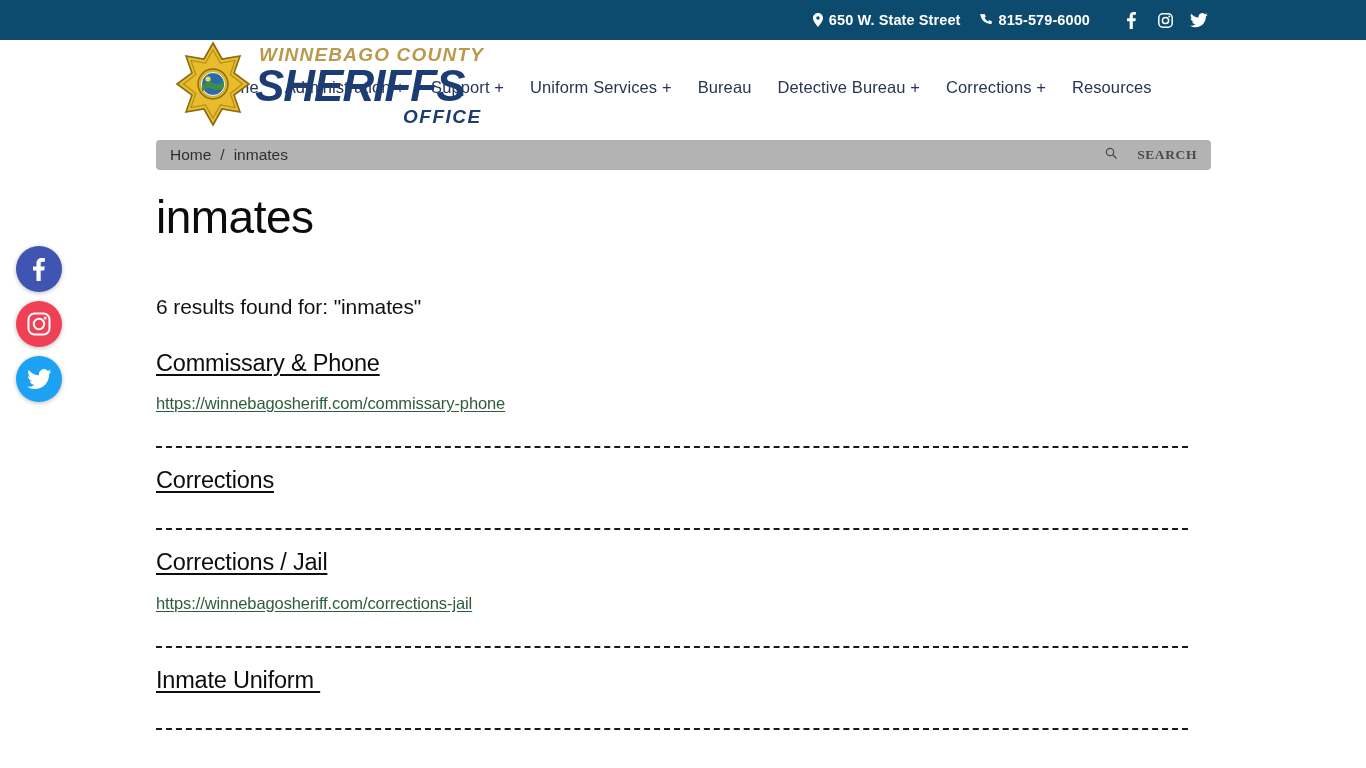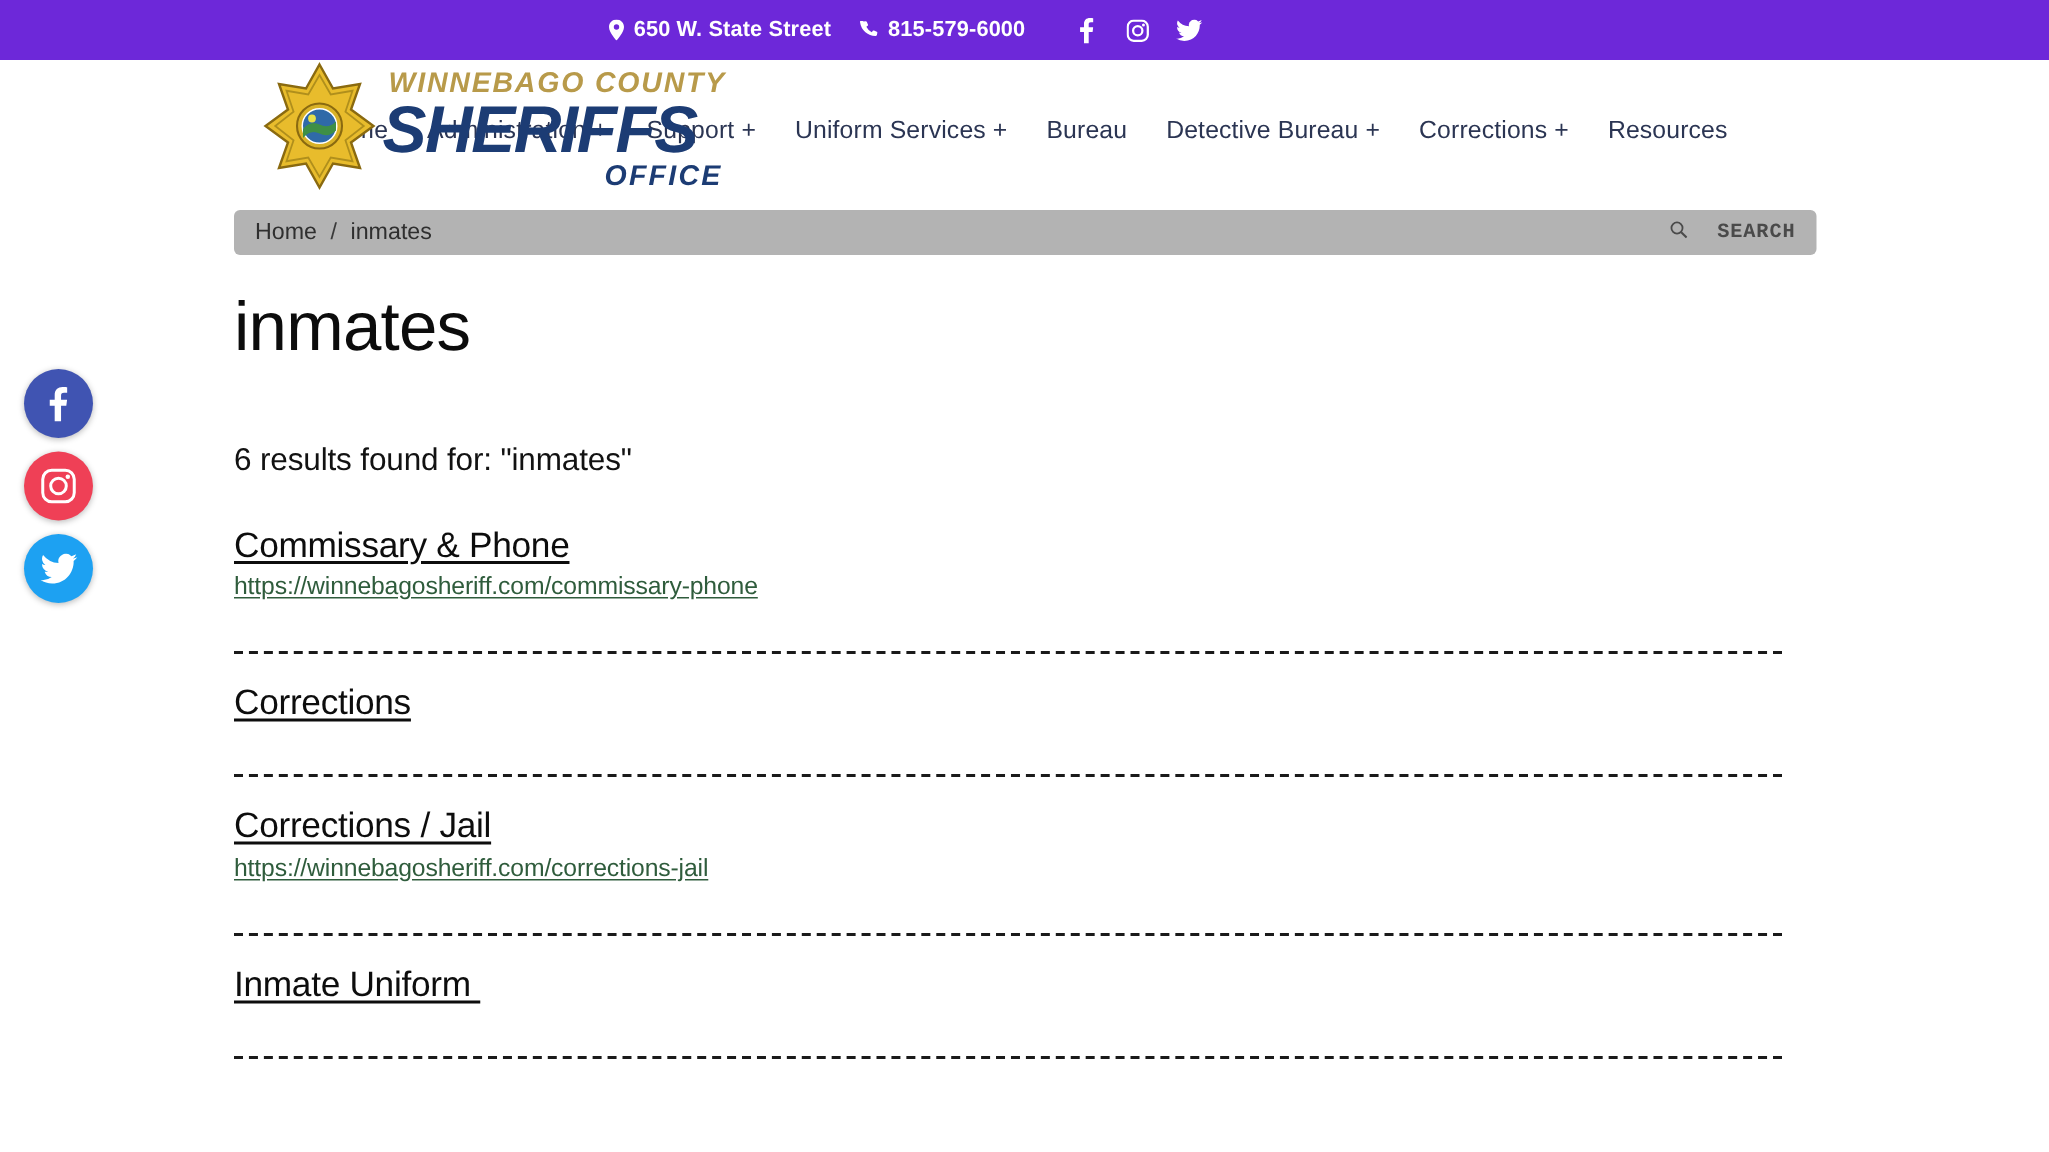--- a/index.html
+++ b/index.html
@@ -12,24 +12,24 @@
     background: #ffffff;
     font-family: "Liberation Sans", sans-serif;
   }
 
   
   .topbar {
     position: absolute;
     top: 0; left: 0;
     width: 1366px;
     height: 40px;
-    background: #6d28d9;
-    display: flex;
-    align-items: center;
-    justify-content: center;
+    background: #0c4a6e;
+    display: flex;
+    align-items: center;
+    justify-content: flex-end;
     padding-right: 150px;
     color: #ffffff;
   }
   .topbar-item {
     display: flex;
     align-items: center;
     font-size: 14.5px;
     font-weight: 600;
     color: #ffffff;
     text-decoration: none;
@@ -109,21 +109,21 @@
   }
   .crumb-current { font-size: 15.5px; color: #2f2f2f; }
   .search-btn {
     margin-left: auto;
     display: flex;
     align-items: center;
     gap: 20px;
     background: transparent;
     border: 0;
     cursor: pointer;
-    font-family: Liberation Mono, monospace;
+    font-family: Liberation Serif, serif;
     justify-content: center;
   }
   .search-btn .s-label {
     font-size: 13.5px;
     font-weight: 700;
     letter-spacing: .6px;
     color: #4a4a4a;
   }
 
   
@@ -156,21 +156,21 @@
     font-weight: 400;
     color: #0d0d0d;
     text-underline-offset: 3px;
     text-decoration-thickness: 1.5px;
     letter-spacing: -.2px;
     line-height: 1.25;
     white-space: pre;
   }
   .result-url {
     display: block;
-    margin-top: 4px;
+    margin-top: 16px;
     font-size: 16.5px;
     color: #2f5c3c;
     text-decoration: underline;
     text-underline-offset: 2px;
     letter-spacing: -.1px;
   }
   .divider {
     height: 0;
     border-top: 2px dashed #1a1a1a;
     width: 1032px;

